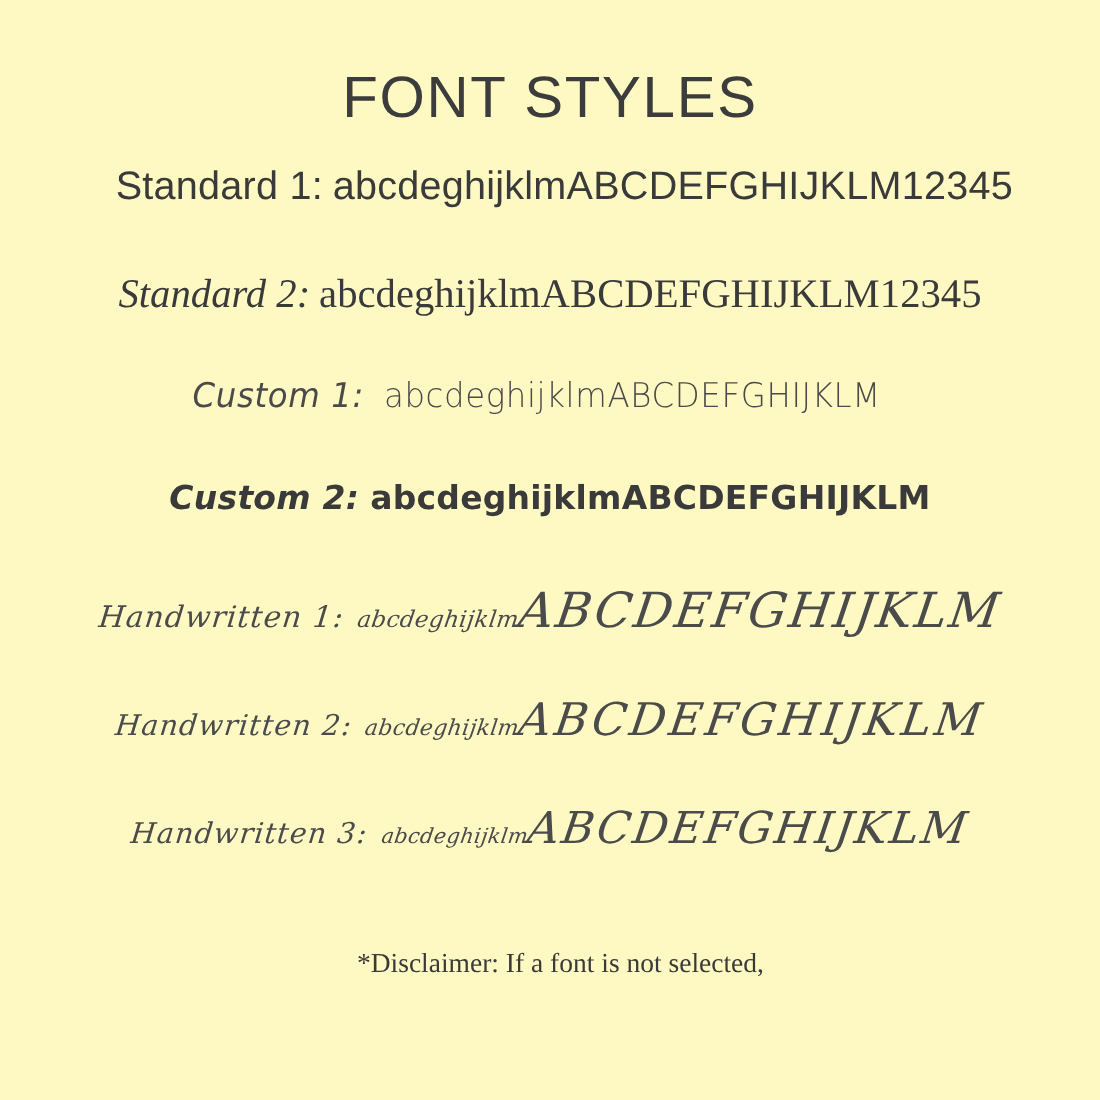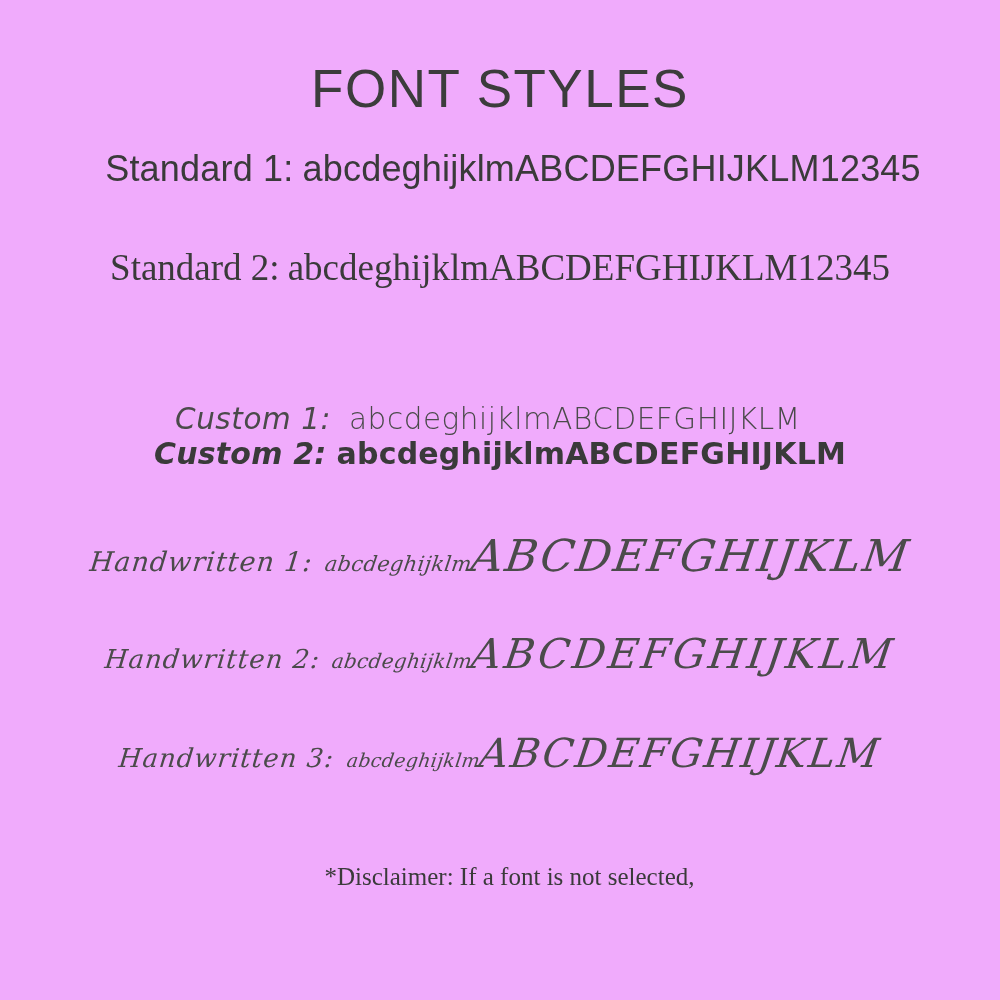--- a/index.html
+++ b/index.html
@@ -4,21 +4,21 @@
 <style>
   html, body {
     margin: 0;
     padding: 0;
     background: #ffffff;
   }
   .page {
     position: relative;
     width: 1000px;
     height: 1000px;
-    background: #f0abfc;
+    background: #fef9c3;
     overflow: hidden;
     box-sizing: border-box;
     color: #3a3a3a;
   }
   .title {
     position: absolute;
     top: 58px;
     left: 0;
     width: 1000px;
     text-align: center;
@@ -59,24 +59,24 @@
   .r-std1 .label { margin-right: 9px; }
 
   
   .r-std2 { height: 96px; }
   .r-std2 .label, .r-std2 .sample {
     font-family: "Liberation Serif", serif;
     font-size: 37px;
     font-weight: 400;
     color: #3a3a3a;
   }
-  .r-std2 .label { margin-right: 8px; }
-
-  
-  .r-cus1 { height: 94px; align-items: flex-end; }
+  .r-std2 .label { margin-right: 8px; font-style: italic; }
+
+  
+  .r-cus1 { height: 94px; }
   .r-cus1 .label, .r-cus1 .sample {
     font-family: "DejaVu Sans", sans-serif;
     font-size: 31px;
     font-weight: 300;
     color: #4a4a4a;
     letter-spacing: 0.6px;
     transform: scaleX(0.95);
     transform-origin: left center;
   }
   .r-cus1 .label { margin-right: 10px; font-style: italic; }

